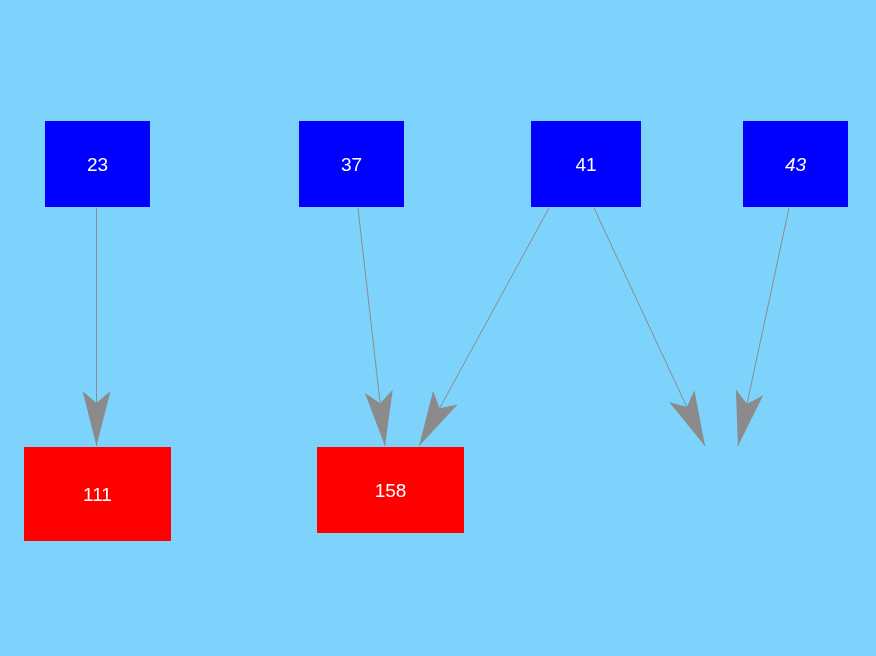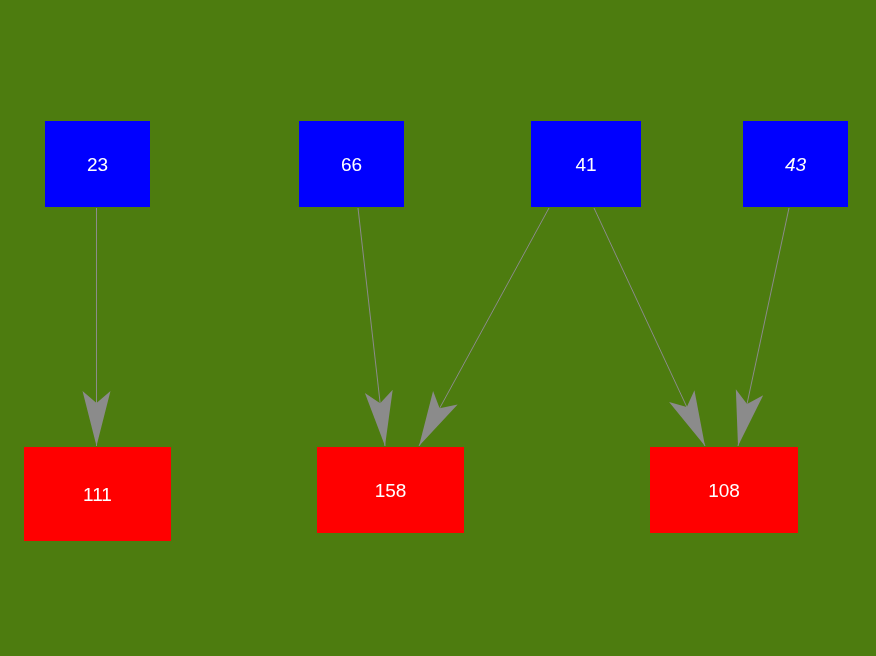--- a/index.html
+++ b/index.html
@@ -4,21 +4,21 @@
 <style>
   html, body { margin: 0; padding: 0; }
   body {
     font-family: "Liberation Sans", sans-serif;
     background: #ffffff;
   }
   #canvas {
     position: relative;
     width: 876px;
     height: 656px;
-    background: #4d7c0f;
+    background: #7dd3fc;
     overflow: hidden;
   }
   #edge-layer {
     position: absolute;
     left: 0; top: 0;
     width: 876px; height: 656px;
   }
   #node-layer {
     position: absolute;
     left: 0; top: 0;
@@ -52,31 +52,28 @@
       <line x1="594" y1="208" x2="705" y2="446" stroke="#8b8b8b" stroke-width="1"></line>
       <polygon points="0,0 -14,-55 0,-43 14,-55" transform="translate(705,446) rotate(-25.003712944743143)" fill="#8b8b8b"></polygon>
       <line x1="789" y1="208" x2="738" y2="446" stroke="#8b8b8b" stroke-width="1"></line>
       <polygon points="0,0 -14,-55 0,-43 14,-55" transform="translate(738,446) rotate(12.094757077012119)" fill="#8b8b8b"></polygon>
     </svg>
   <div id="node-layer">
       <div class="node" style="left: 45px; top: 121px; width: 105px; height: 86px; background: rgb(0, 0, 255);">
         <span class="node-label" style="color: rgb(255, 255, 255);">23</span>
       </div>
       <div class="node" style="left: 299px; top: 121px; width: 105px; height: 86px; background: rgb(0, 0, 255);">
-        <span class="node-label" style="color: rgb(255, 255, 255);">66</span>
+        <span class="node-label" style="color: rgb(255, 255, 255);">37</span>
       </div>
       <div class="node" style="left: 531px; top: 121px; width: 110px; height: 86px; background: rgb(0, 0, 255);">
         <span class="node-label" style="color: rgb(255, 255, 255);">41</span>
       </div>
       <div class="node" style="left: 743px; top: 121px; width: 105px; height: 86px; background: rgb(0, 0, 255);">
         <span class="node-label" style="color: rgb(255, 255, 255); font-style: italic;">43</span>
       </div>
       <div class="node" style="left: 24px; top: 447px; width: 147px; height: 94px; background: rgb(255, 0, 0);">
         <span class="node-label" style="color: rgb(255, 255, 255);">111</span>
       </div>
       <div class="node" style="left: 317px; top: 447px; width: 147px; height: 86px; background: rgb(255, 0, 0);">
         <span class="node-label" style="color: rgb(255, 255, 255);">158</span>
       </div>
-      <div class="node" style="left: 650px; top: 447px; width: 148px; height: 86px; background: rgb(255, 0, 0);">
-        <span class="node-label" style="color: rgb(255, 255, 255);">108</span>
-      </div>
     </div>
 </div>
 
 </body></html>

